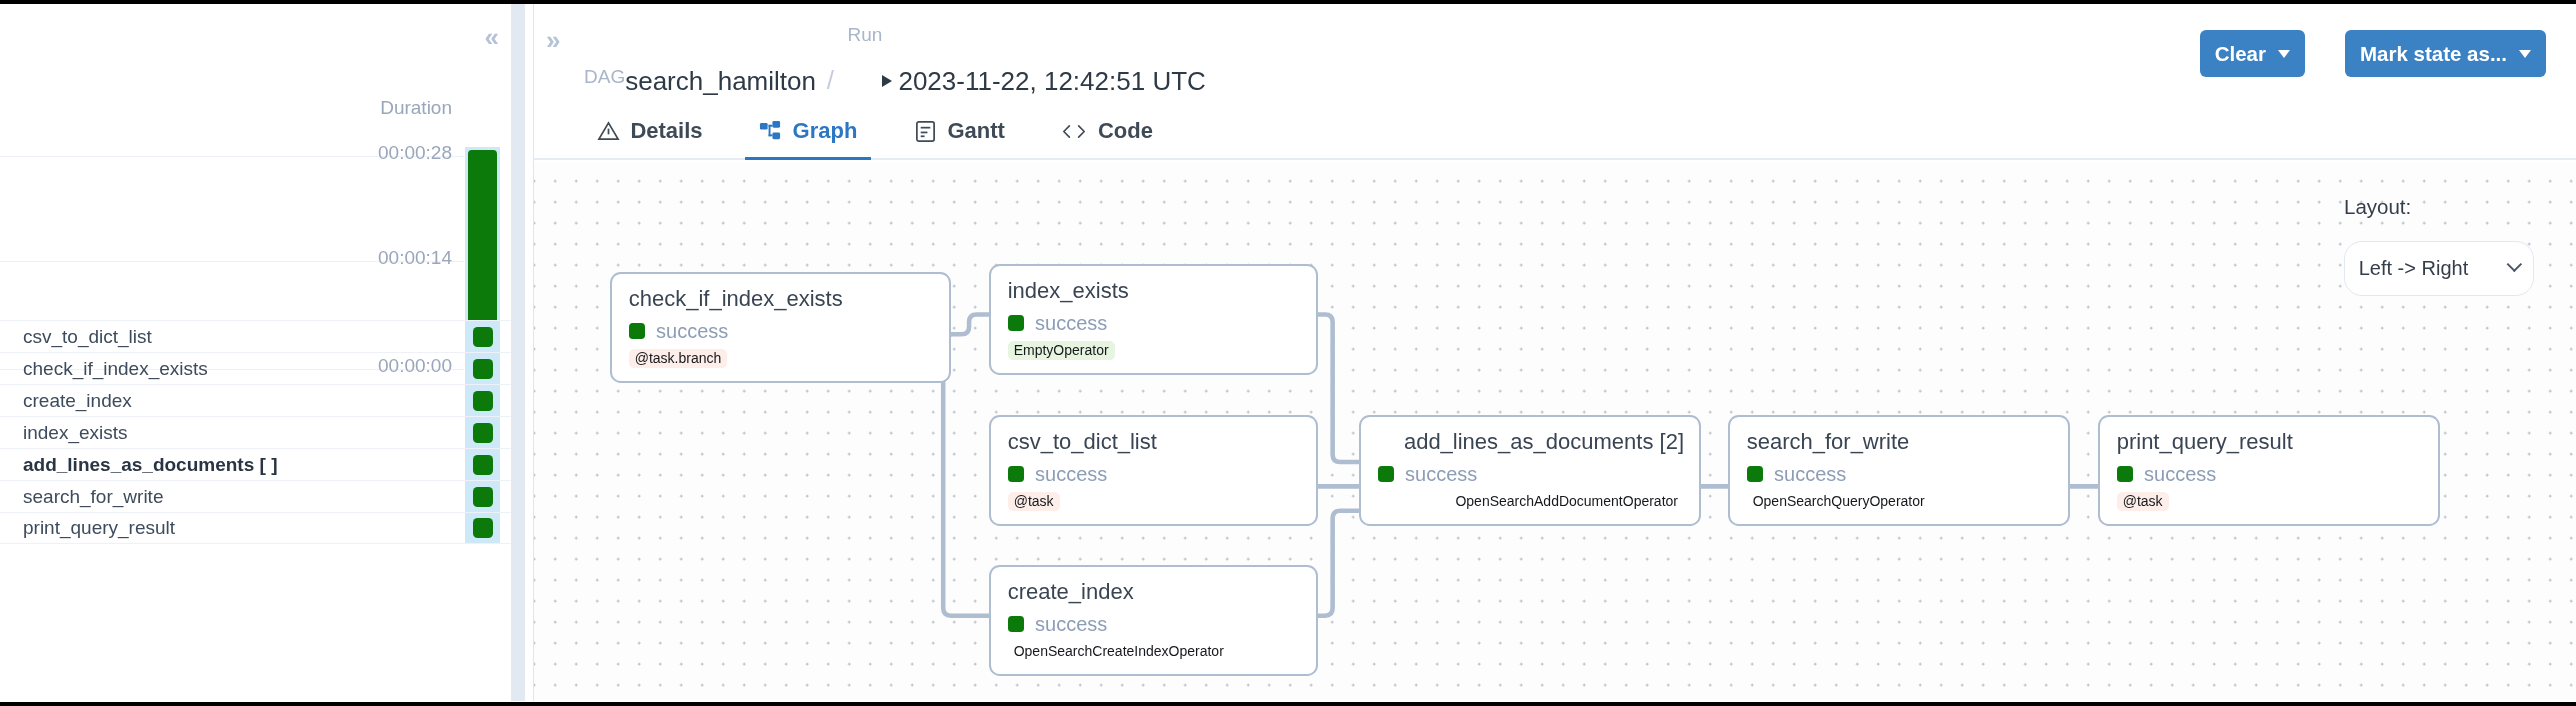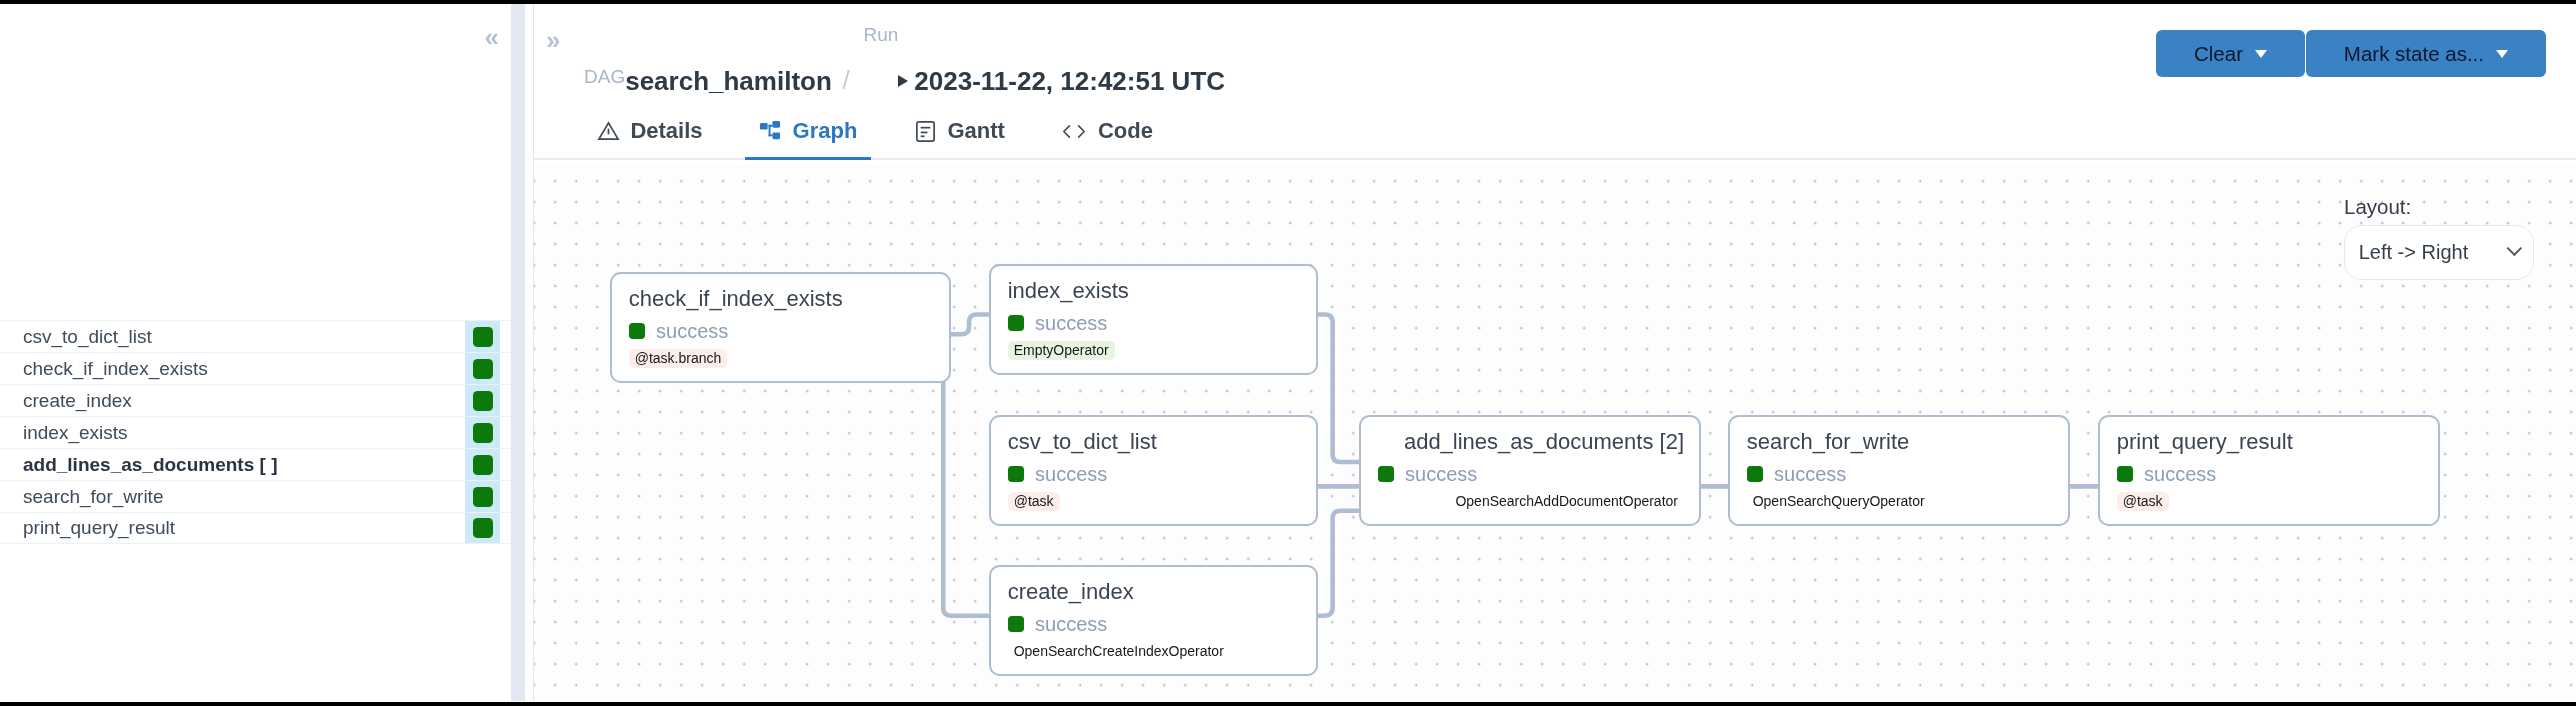--- a/index.html
+++ b/index.html
@@ -167,21 +167,21 @@
   }
   .crumb-group { display: flex; flex-direction: row; }
   .crumb-label {
     font-size: 19px;
     color: #a9b6c9;
     margin-bottom: 1.5px;
     margin-left: 3px;
   }
   .crumb-value {
     font-size: 26px;
-    font-weight: 700;
+    font-weight: 400;
     color: #2f3a47;
     white-space: nowrap;
   }
   #crumb-sep {
     font-size: 26px;
     color: #c4cedb;
     margin: 0 10.7px 1.5px 10.7px;
   }
   #run-row { display: flex; align-items: center; margin-top: 42px; }
   #run-caret {
@@ -192,27 +192,27 @@
     margin-right: 6px;
     margin-bottom: 1.5px;
     cursor: pointer;
   }
 
   .top-btn {
     position: absolute;
     top: 26px;
     height: 47px;
     background: #3b82c4;
-    color: #0f172a;
+    color: #ffffff;
     border: none;
     border-radius: 6px;
     font-family: "Liberation Sans", sans-serif;
     font-size: 20.5px;
-    font-weight: 400;
-    padding: 0 38px;
+    font-weight: 700;
+    padding: 0 15px;
     display: flex;
     align-items: center;
     gap: 12px;
     cursor: pointer;
   }
   #clear-button { right: 271px; }
   #mark-state-button { right: 30px; }
   .btn-caret {
     width: 0; height: 0;
     border-left: 6.8px solid transparent;
@@ -266,21 +266,21 @@
   }
 
   #layout-control {
     position: absolute;
     right: 43px; top: 32px;
     z-index: 10;
   }
   #layout-label {
     font-size: 20.5px;
     color: #343e4b;
-    margin-bottom: 6px;
+    margin-bottom: 22px;
     display: block;
   }
   #layout-select {
     width: 190px;
     height: 55px;
     background: #fff;
     border: 1.5px solid #e2e8f0;
     border-radius: 18px;
     display: flex;
     align-items: center;
@@ -364,20 +364,34 @@
 </style>
 </head>
 <body>
 
 <div id="app">
 
   <div id="grid-panel">
 
     <div id="collapse-left-btn">«</div>
 
+    <div id="duration-chart">
+      <div id="duration-label">Duration</div>
+      <div class="tick-line" style="top:76px"></div>
+      <div class="tick-line" style="top:181px"></div>
+      <div class="tick-line" style="top:289px"></div>
+      <div class="axis-tick" id="tick-0">00:00:28</div>
+      <div class="axis-tick" id="tick-1">00:00:14</div>
+      <div class="axis-tick" id="tick-2">00:00:00</div>
+      <div id="bar-column">
+        <div id="duration-bar">
+          <div id="bar-play-marker"></div>
+        </div>
+      </div>
+    </div>
 
     <div id="task-rows">
         <div class="task-row">
           <span class="task-name">csv_to_dict_list</span>
           <span class="status-cell">
             <span class="status-square"></span>
           </span>
         </div>
         <div class="task-row">
           <span class="task-name">check_if_index_exists</span>

